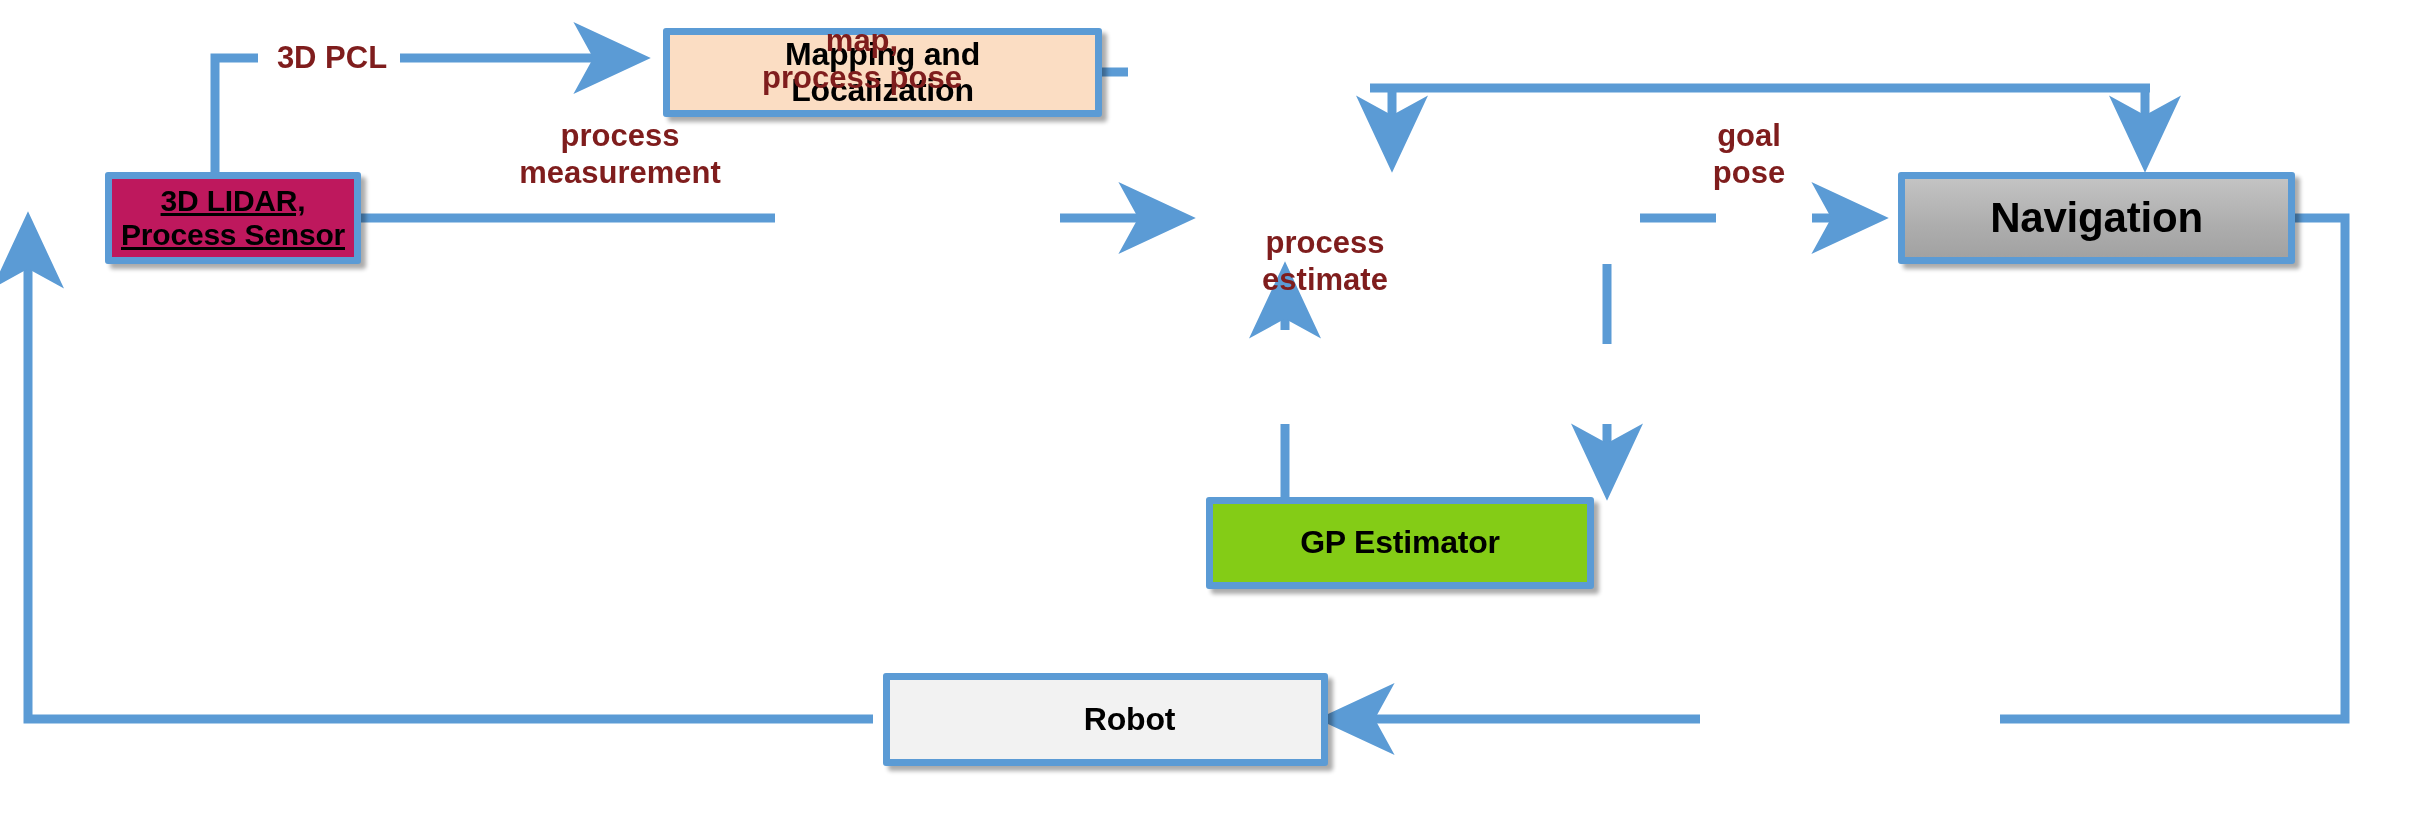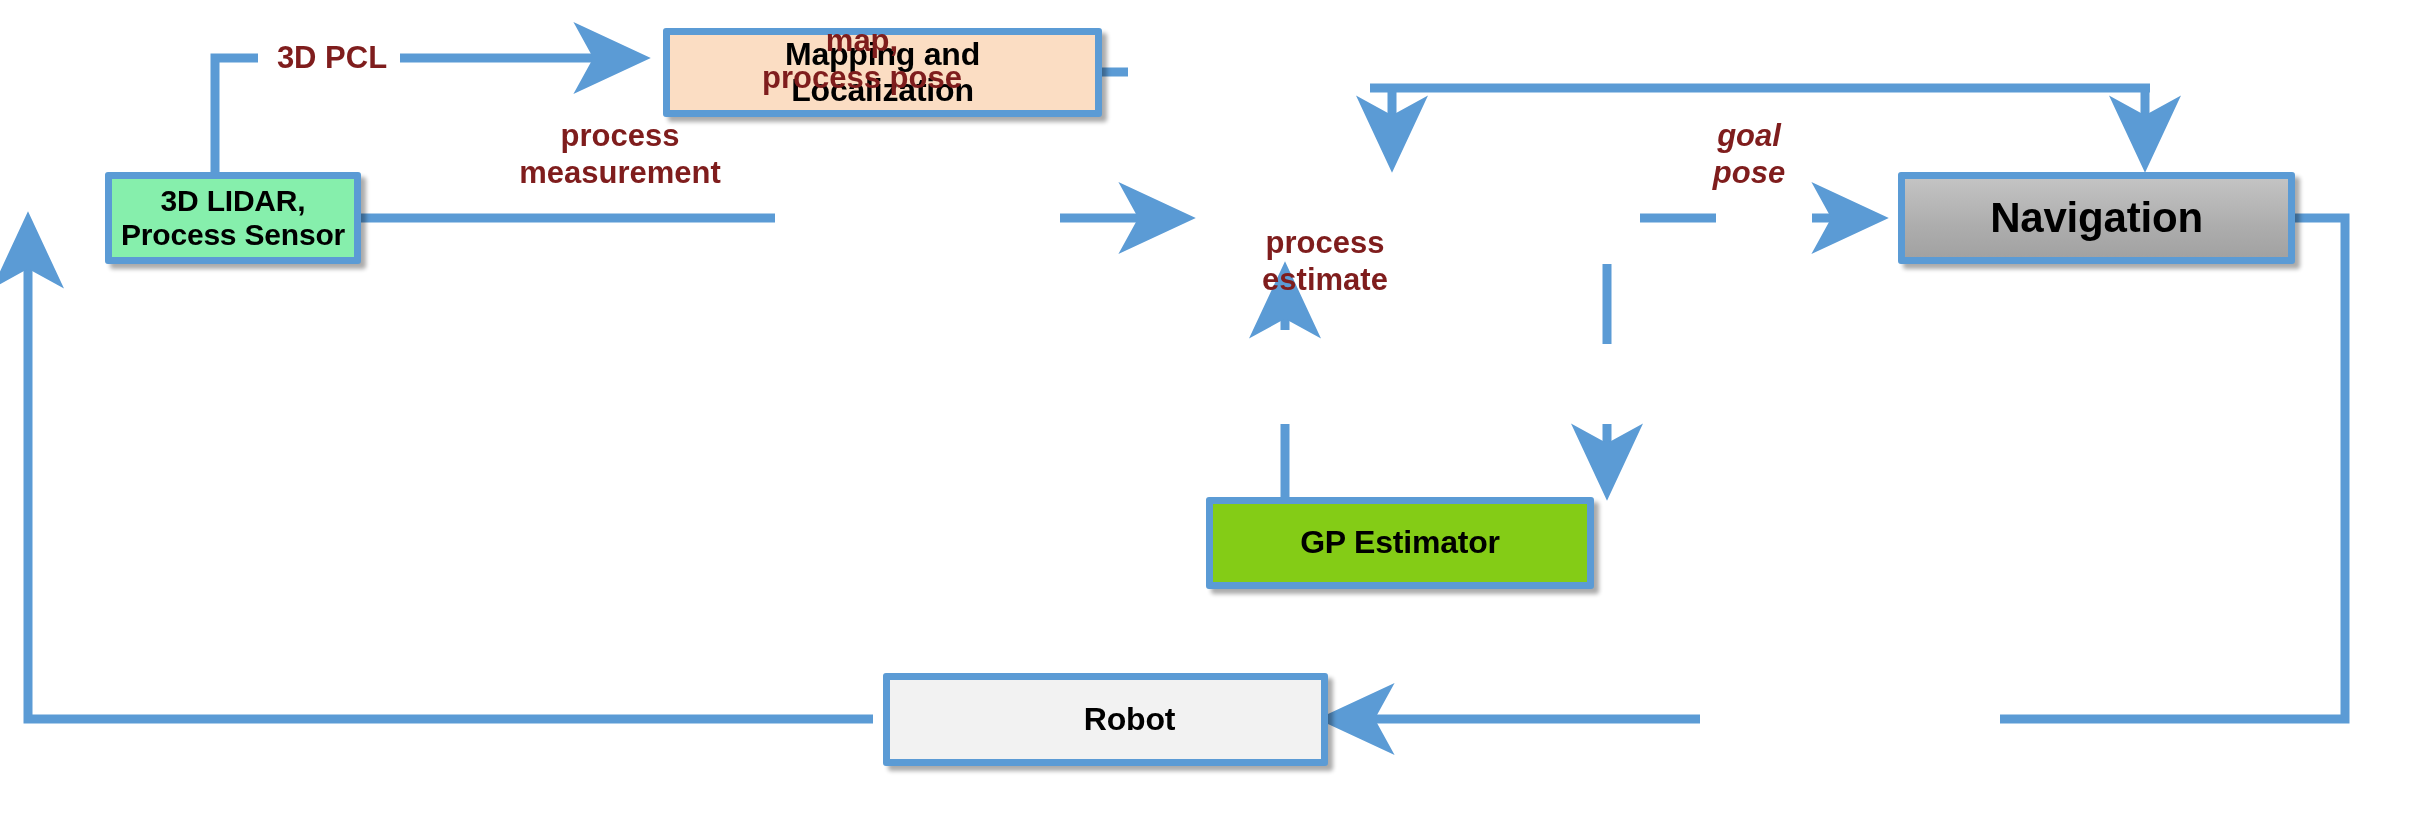--- a/index.html
+++ b/index.html
@@ -5,40 +5,40 @@
   html,body{margin:0;padding:0;background:#ffffff;}
   body{width:2426px;height:837px;font-family:"Liberation Sans",sans-serif;overflow:hidden;}
   #stage{position:relative;width:2426px;height:837px;background:#fff;}
   svg#wires{position:absolute;left:0;top:0;width:2426px;height:837px;}
 
   .node{position:absolute;box-sizing:border-box;display:flex;align-items:center;justify-content:center;
         text-align:center;border:7px solid #5B9BD5;border-radius:3px;
         box-shadow:5px 5px 4px rgba(0,0,0,0.33);margin-left:10px;}
   .node .lbl{font-weight:bold;color:#000;line-height:1.12;letter-spacing:-0.2px;}
 
-  #node-lidar{left:95px;top:172px;width:256px;height:92px;background:#86efac;}
+  #node-lidar{left:95px;top:172px;width:256px;height:92px;background:#be185d;text-decoration:underline;}
   #node-lidar .lbl{font-size:30px;}
   #node-mapping{left:653px;top:28px;width:439px;height:89px;background:#FBDDC3;}
   #node-mapping .lbl{font-size:32px;}
   #node-explore{left:1196px;top:172px;width:444px;height:92px;background:#D7E3BC;}
   #node-explore .lbl{font-size:32px;}
   #node-nav{left:1888px;top:172px;width:397px;height:92px;background:#B3B3B3;
             background-image:linear-gradient(180deg,#C3C3C3 0%,#ADADAD 60%,#A2A2A2 100%);}
   #node-nav .lbl{font-size:42px;}
   #node-gp{left:1196px;top:497px;width:388px;height:92px;background:#84cc16;}
   #node-gp .lbl{font-size:32px;}
   #node-robot{left:873px;top:673px;width:445px;height:93px;background:#F2F2F2;padding-left:48px;}
   #node-robot .lbl{font-size:32px;}
 
   .wlabel{position:absolute;color:#7f1d1d;font-weight:bold;font-size:31px;line-height:1.18;
           text-align:center;white-space:pre-line;}
   #lbl-pcl{left:262px;top:40px;width:140px;font-family:"Liberation Sans",sans-serif;}
   #lbl-map{left:742px;top:23px;width:240px;}
   #lbl-procmeas{left:480px;top:118px;width:280px;}
-  #lbl-goal{left:1674px;top:118px;width:150px;font-style:italic;}
+  #lbl-goal{left:1674px;top:118px;width:150px;}
   #lbl-procest{left:1210px;top:225px;width:230px;}
   #lbl-pmmp{left:1449px;top:225px;width:410px;}
   #lbl-control{left:1790px;top:441px;width:220px;}
 </style>
 </head>
 <body>
 
 <div id="stage">
 
   <svg id="wires" viewBox="0 0 2426 837">

